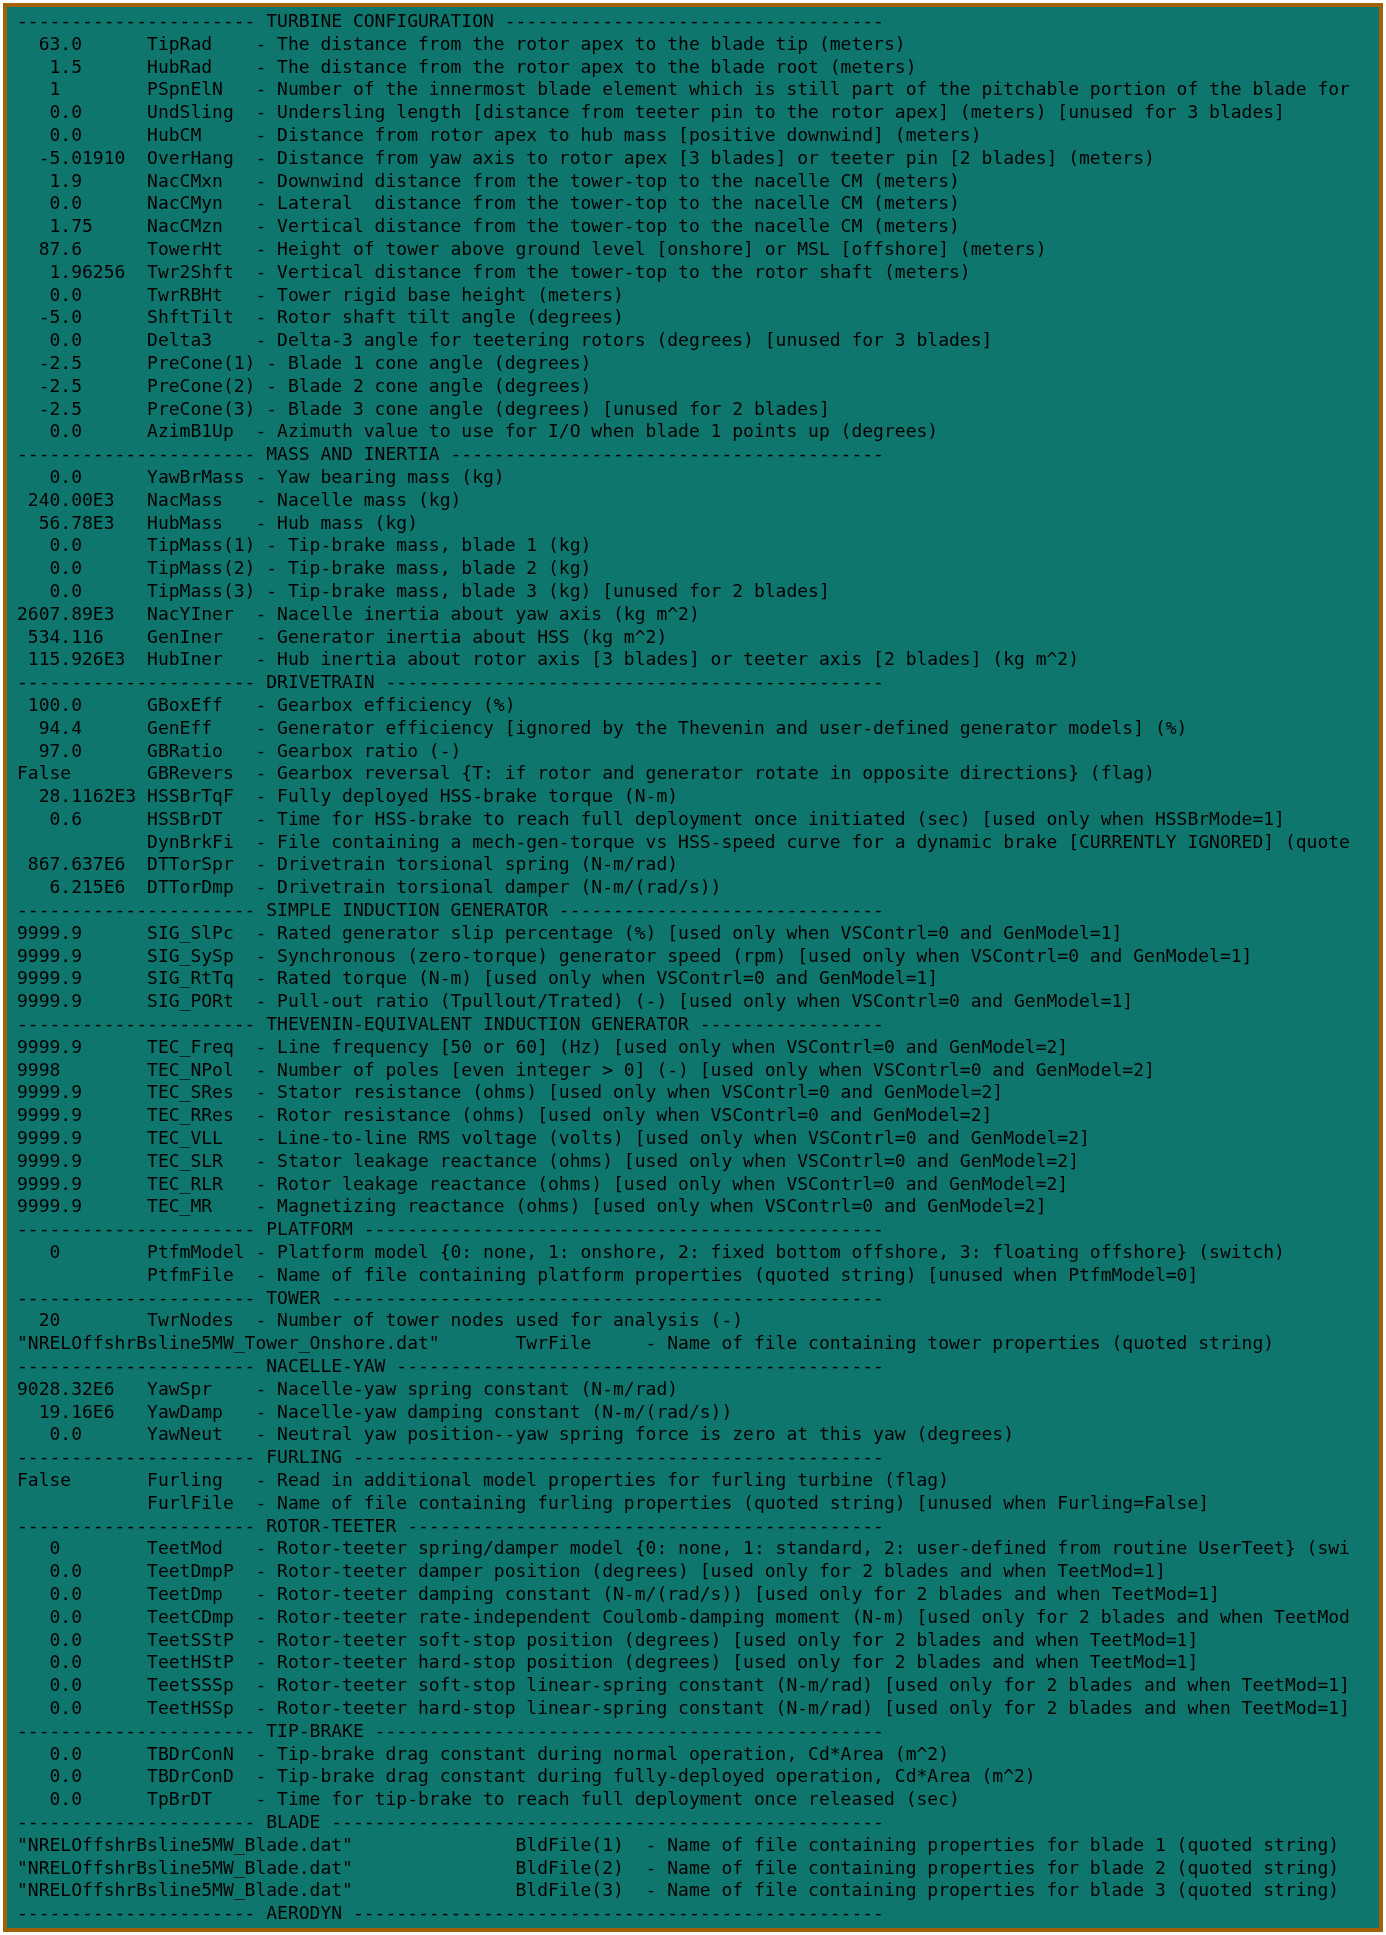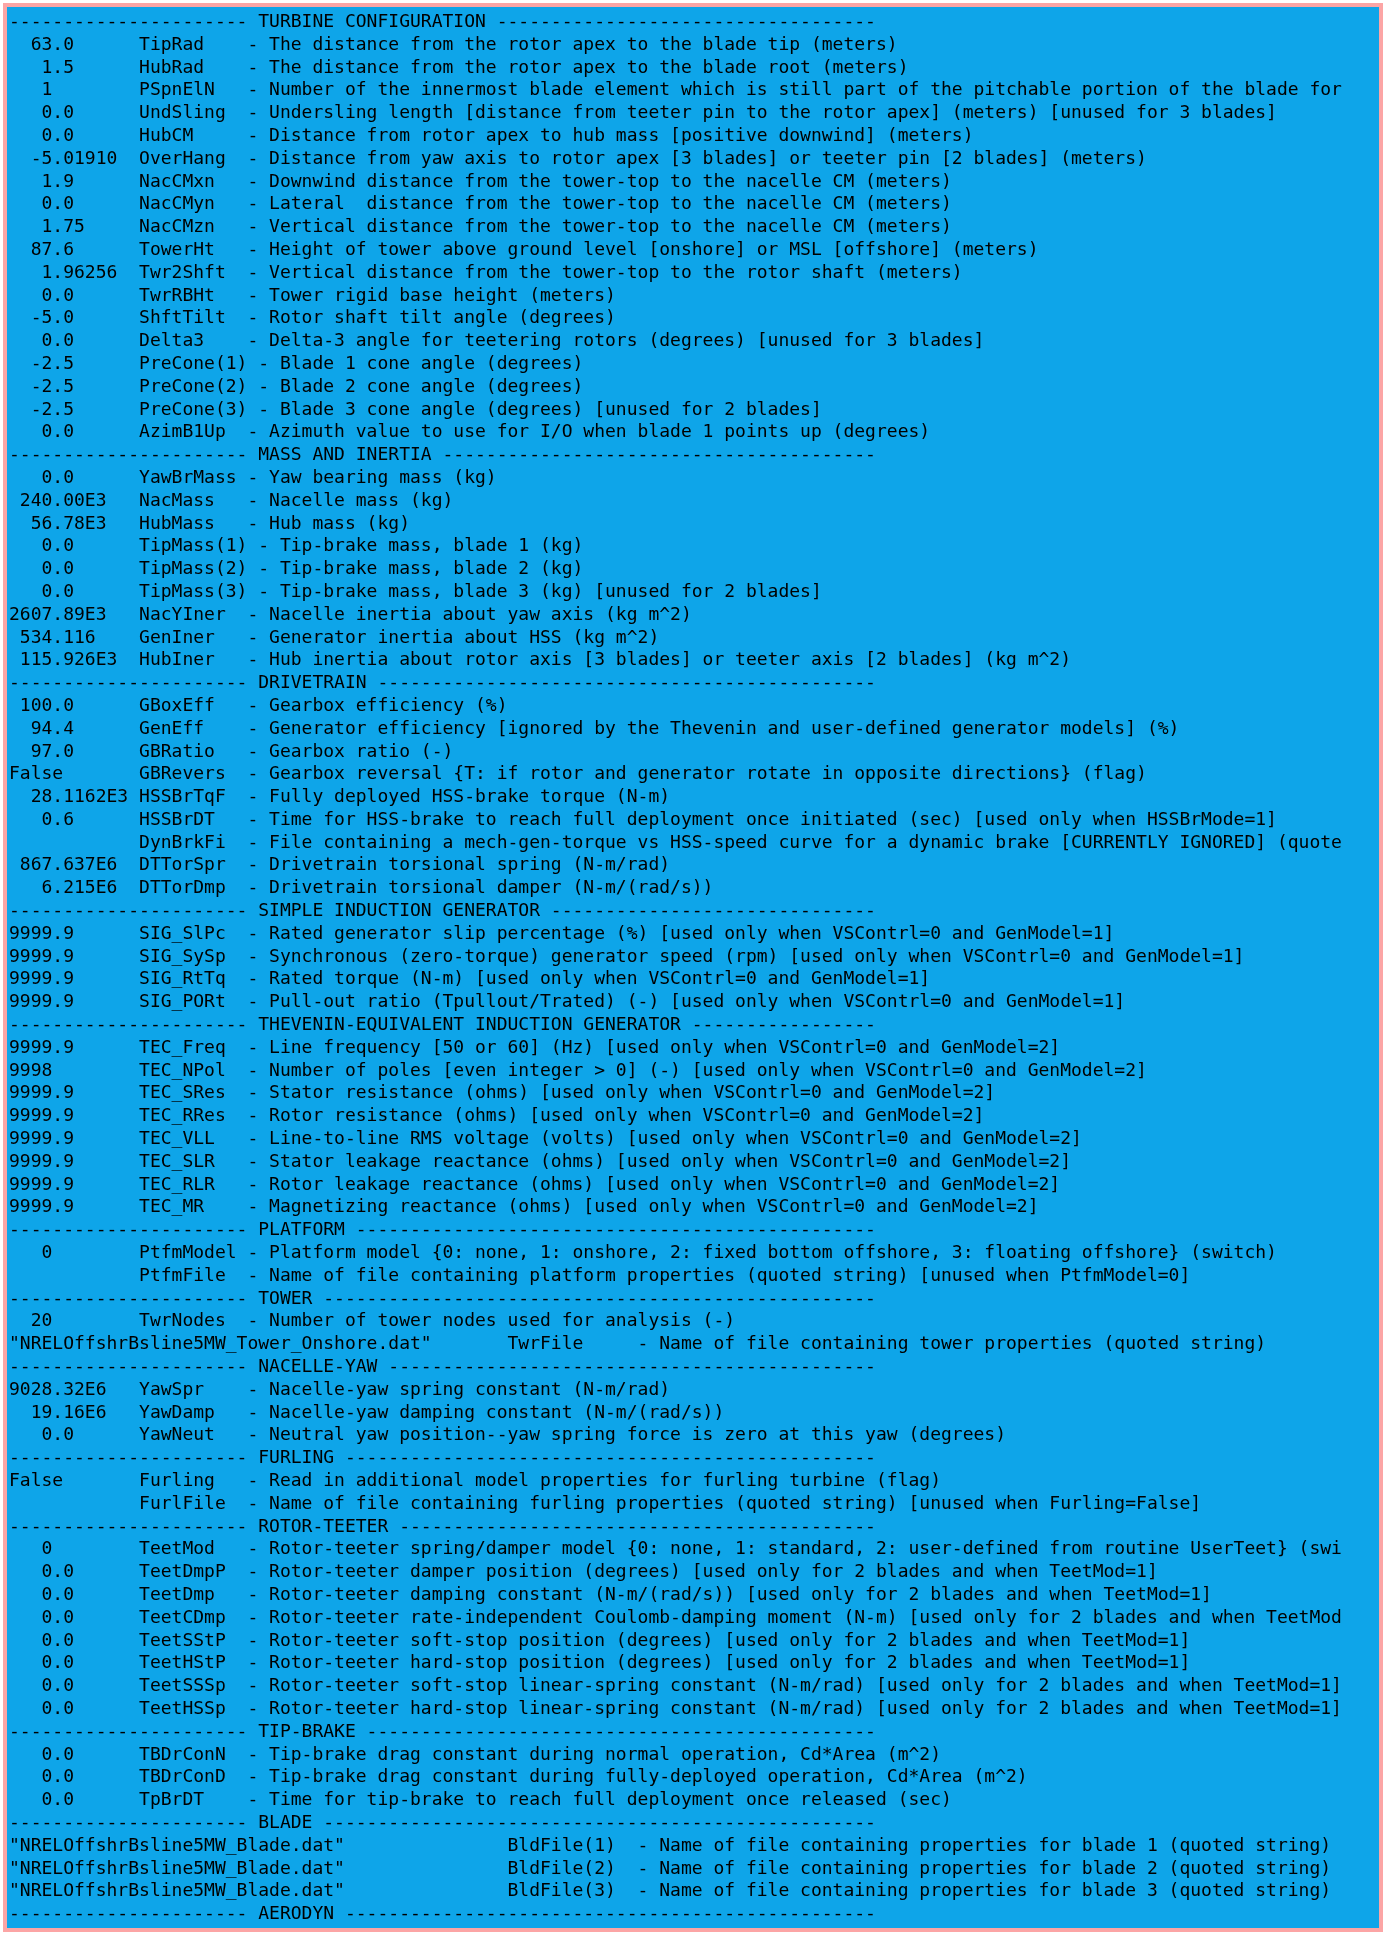--- a/index.html
+++ b/index.html
@@ -4,24 +4,25 @@
 <style>
   html, body {
     margin: 0; padding: 0;
     width: 1386px; height: 1935px;
     background: #ffffff;
     overflow: hidden;
   }
   .page {
     position: absolute;
     left: 3px; top: 3px; right: 3px; bottom: 3px;
-    border: 4px solid #fca5a5;
-    background: #0ea5e9;
+    border: 4px solid #a16207;
+    background: #0f766e;
     overflow: hidden;
     box-sizing: border-box;
+    padding-left: 8px;
   }
   .content {
     padding: 3px 0 0 2px;
     font-family: "DejaVu Sans Mono", "Liberation Mono", monospace;
     font-size: 18px;
     line-height: 22.8px;
     color: #000000;
     white-space: pre;
   }
   .line { height: 22.8px; overflow: hidden; }

